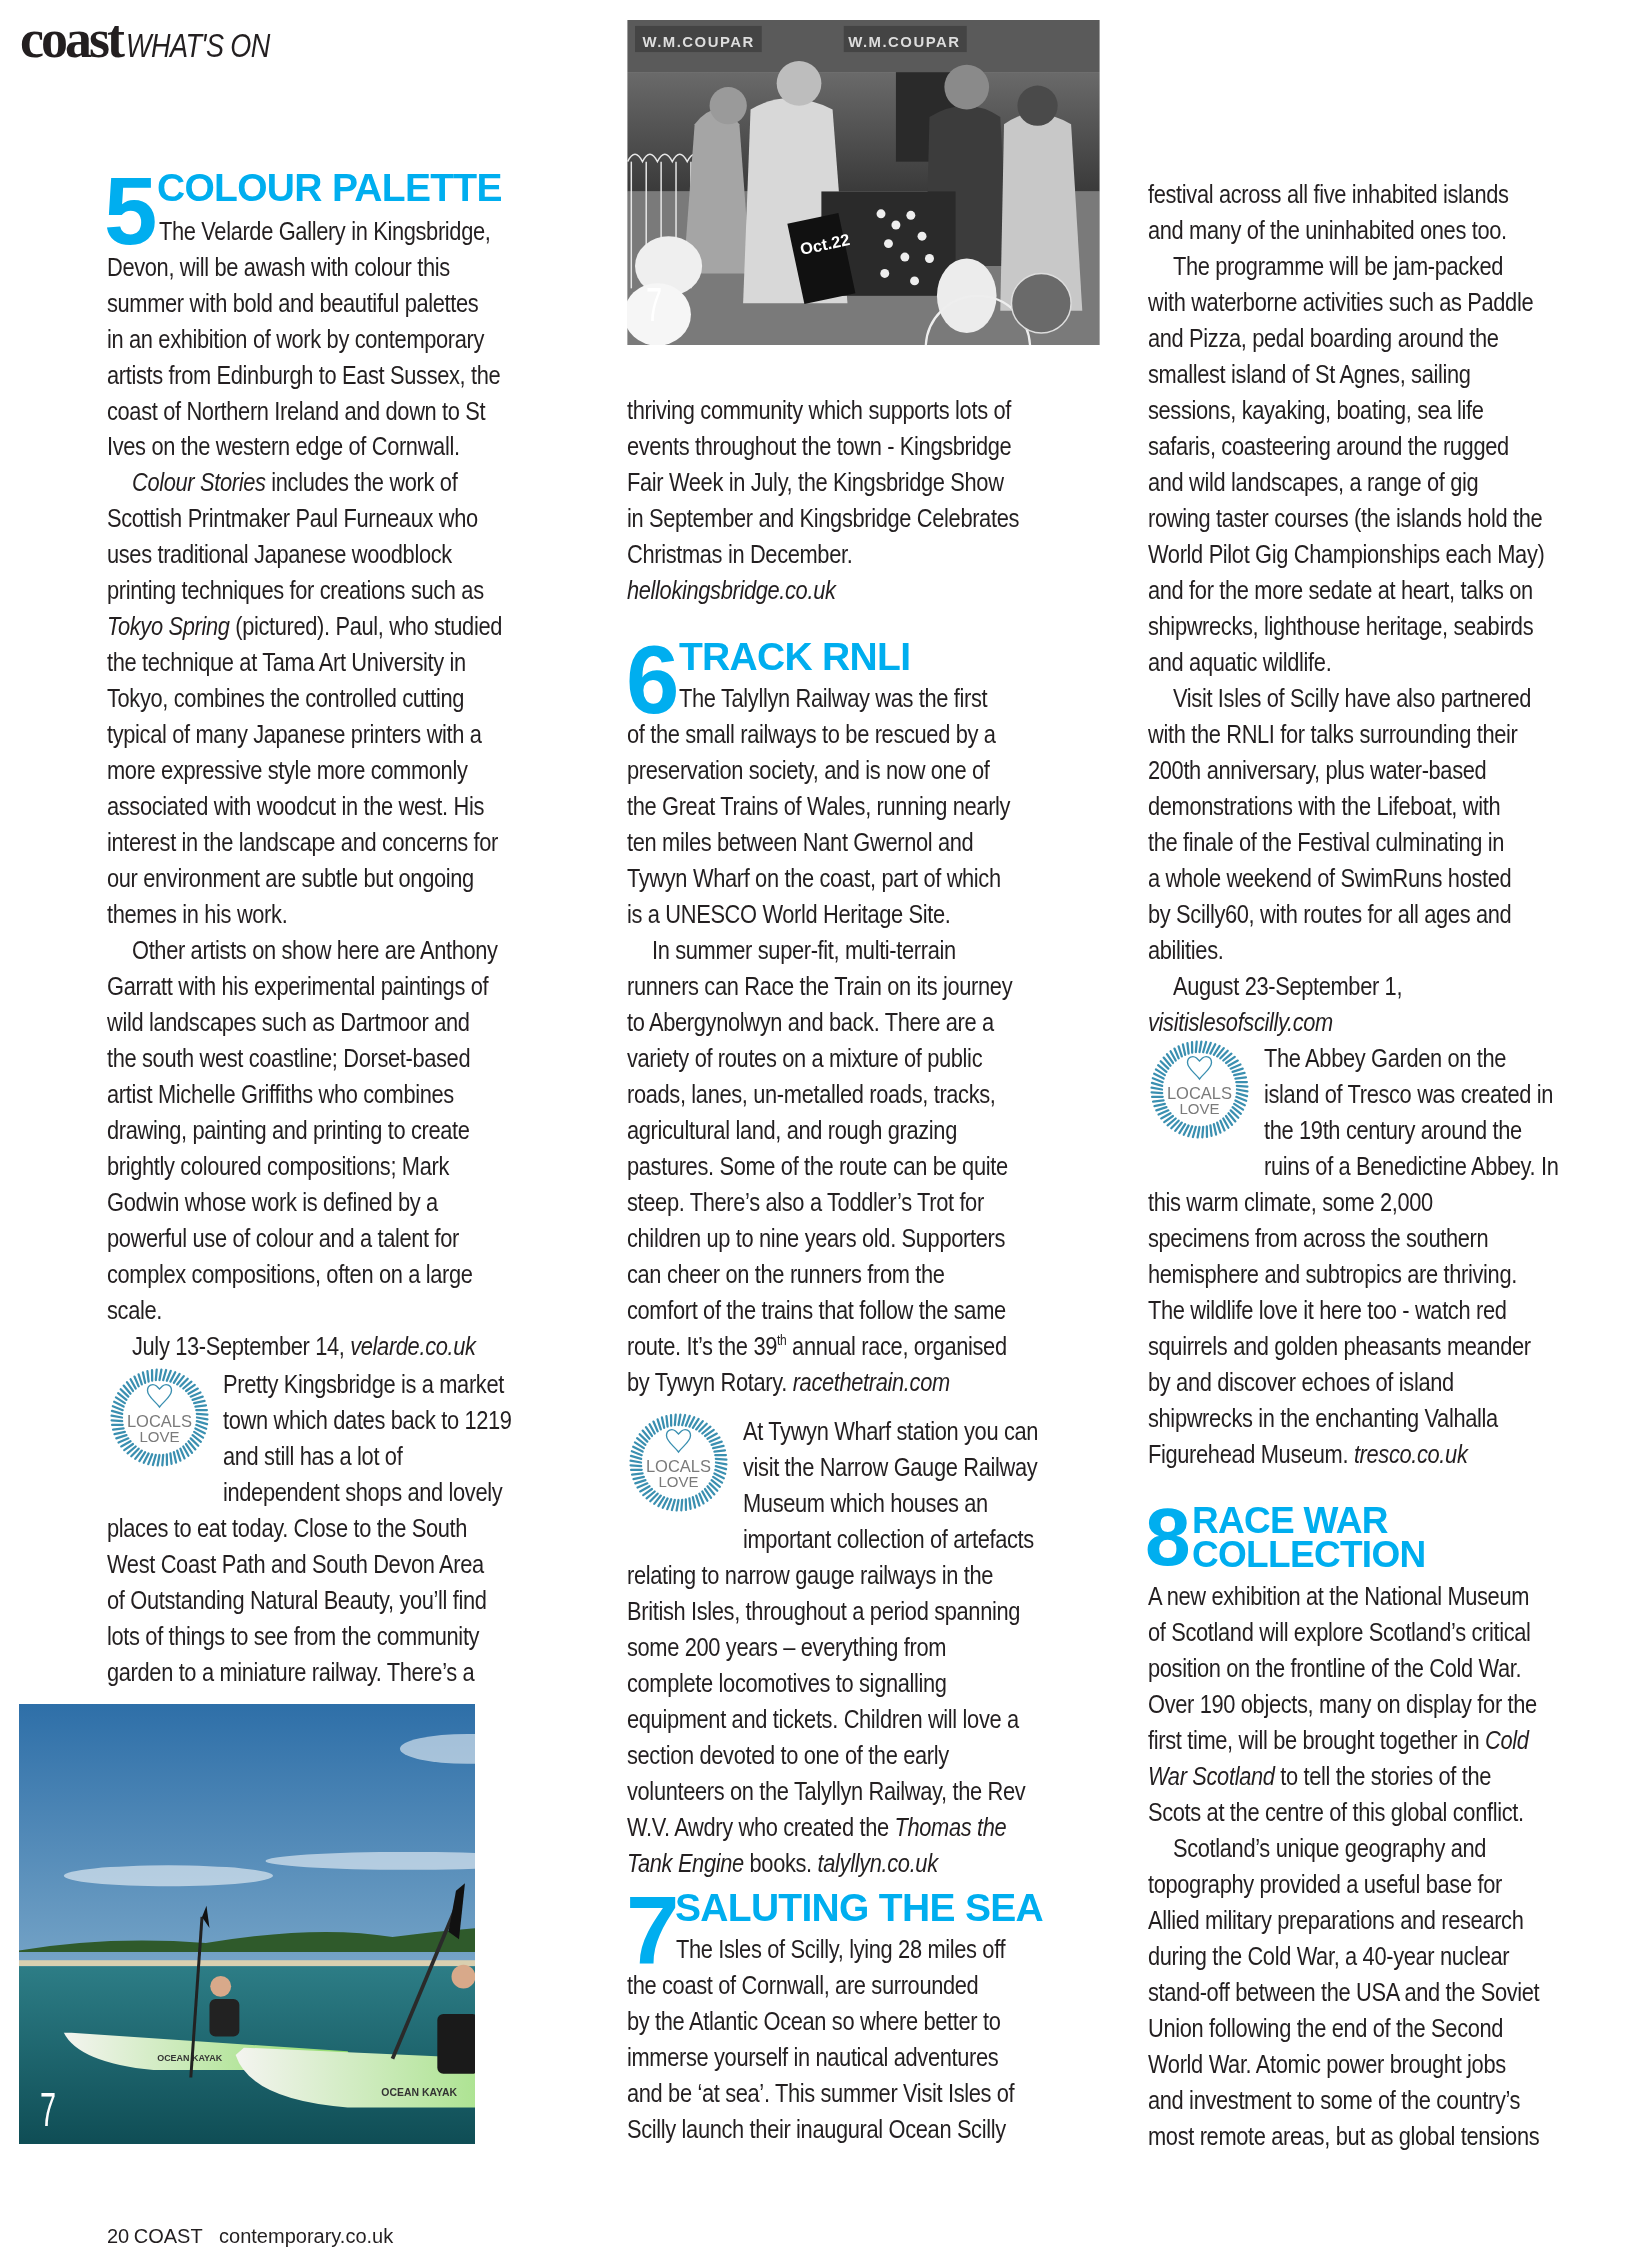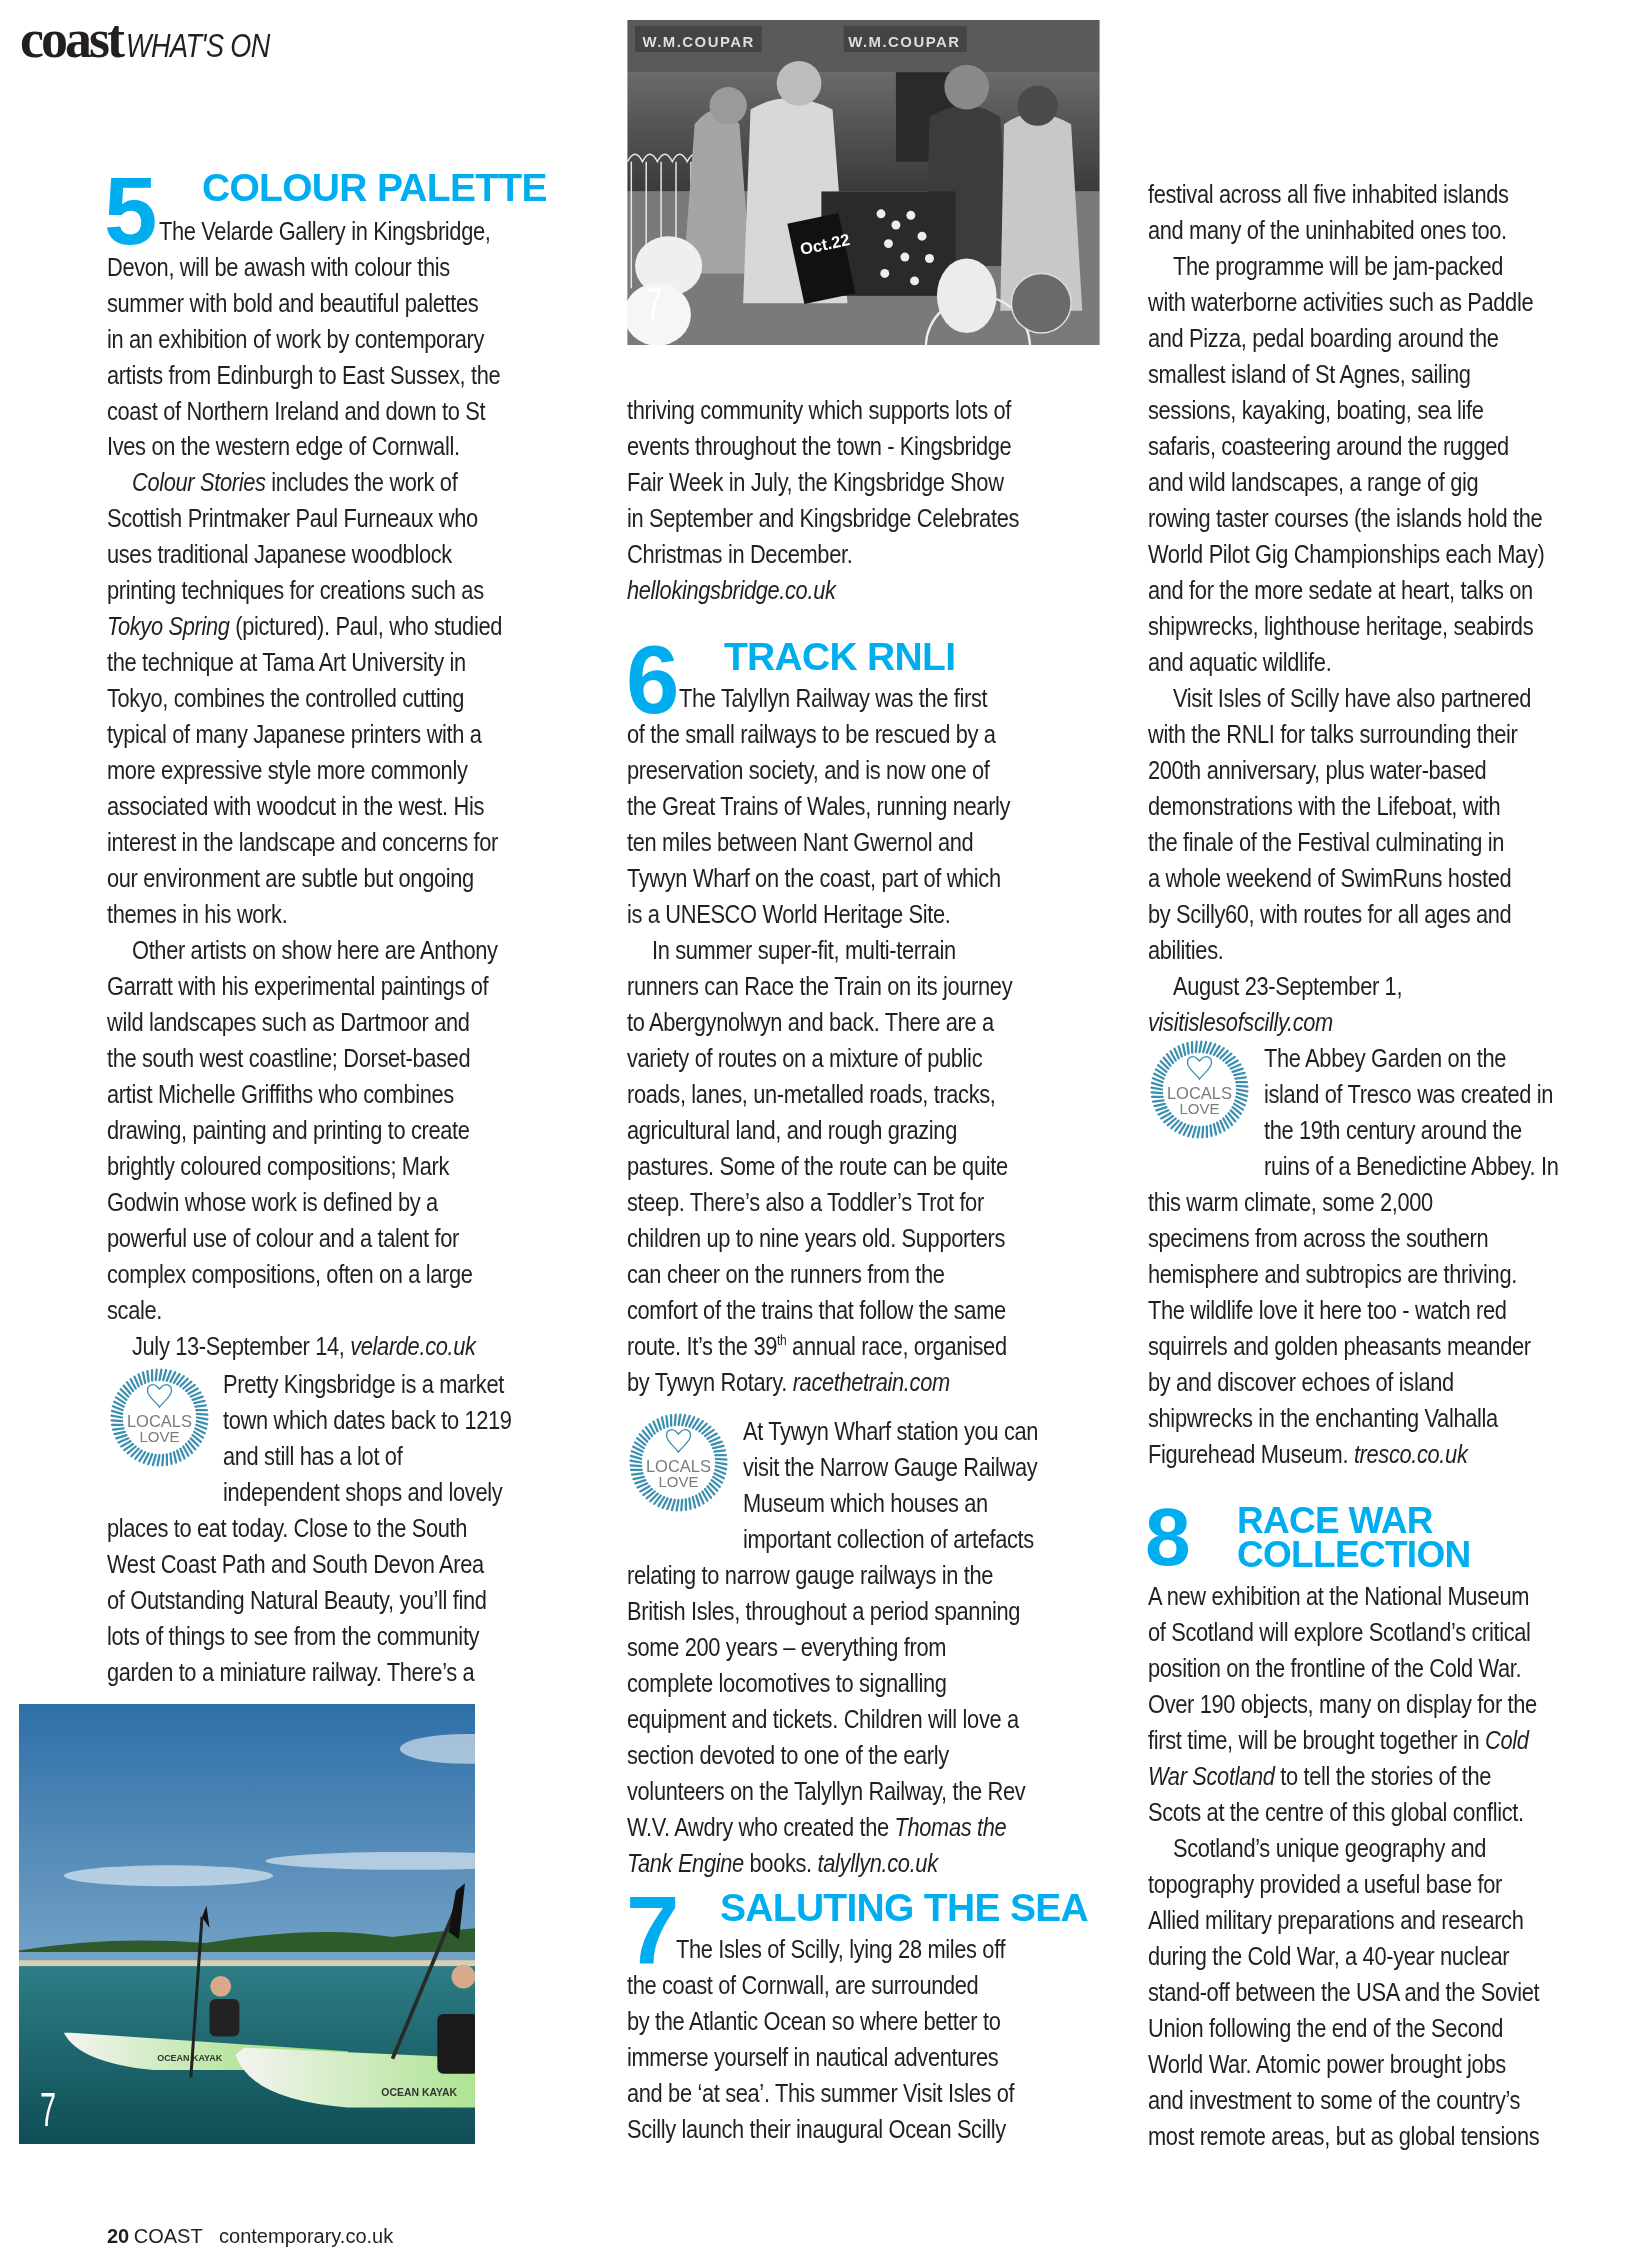--- a/index.html
+++ b/index.html
@@ -14,30 +14,30 @@
 
   .col { position: absolute; }
   .line { position: absolute; left: 0; white-space: nowrap; font-size: 25.4px; line-height: 36px;
           height: 36px; letter-spacing: -0.4px; transform-origin: left center; }
   .line i { font-style: italic; }
   .line sup { font-size: 14px; vertical-align: 9.7px; line-height: 0; }
 
   .bignum { position: absolute; color: #00aeef; font-weight: bold; font-family: "Liberation Sans", sans-serif;
             line-height: 1; letter-spacing: -3px; }
   .head { position: absolute; color: #00aeef; font-weight: bold; font-family: "Liberation Sans", sans-serif;
-          white-space: nowrap; letter-spacing: -0.7px; line-height: 1; margin-left: 45px; }
+          white-space: nowrap; letter-spacing: -0.7px; line-height: 1; }
 
   .badge { position: absolute; width: 99px; height: 99px; }
 
   .photo { position: absolute; overflow: hidden; text-align: center; }
   .photo-label { position: absolute; color: #ffffff; font-family: "Liberation Sans", sans-serif;
                  font-weight: normal; font-size: 48px; line-height: 1; transform: scaleX(0.6); transform-origin: left top; }
 
   .footer { position: absolute; left: 107px; top: 2225px; font-size: 20px; white-space: nowrap; color: #231f20; }
-  .footer .pg { font-weight: bold; }
+  .footer .pg { font-weight: normal; }
   .footer .mag { margin-left: 4.5px; }
   .footer .url { margin-left: 16.4px; }
 </style>
 </head>
 <body>
 
 <div class="masthead">
   <span class="brand">coast</span><span class="section">WHAT'S ON</span>
 </div>
 

